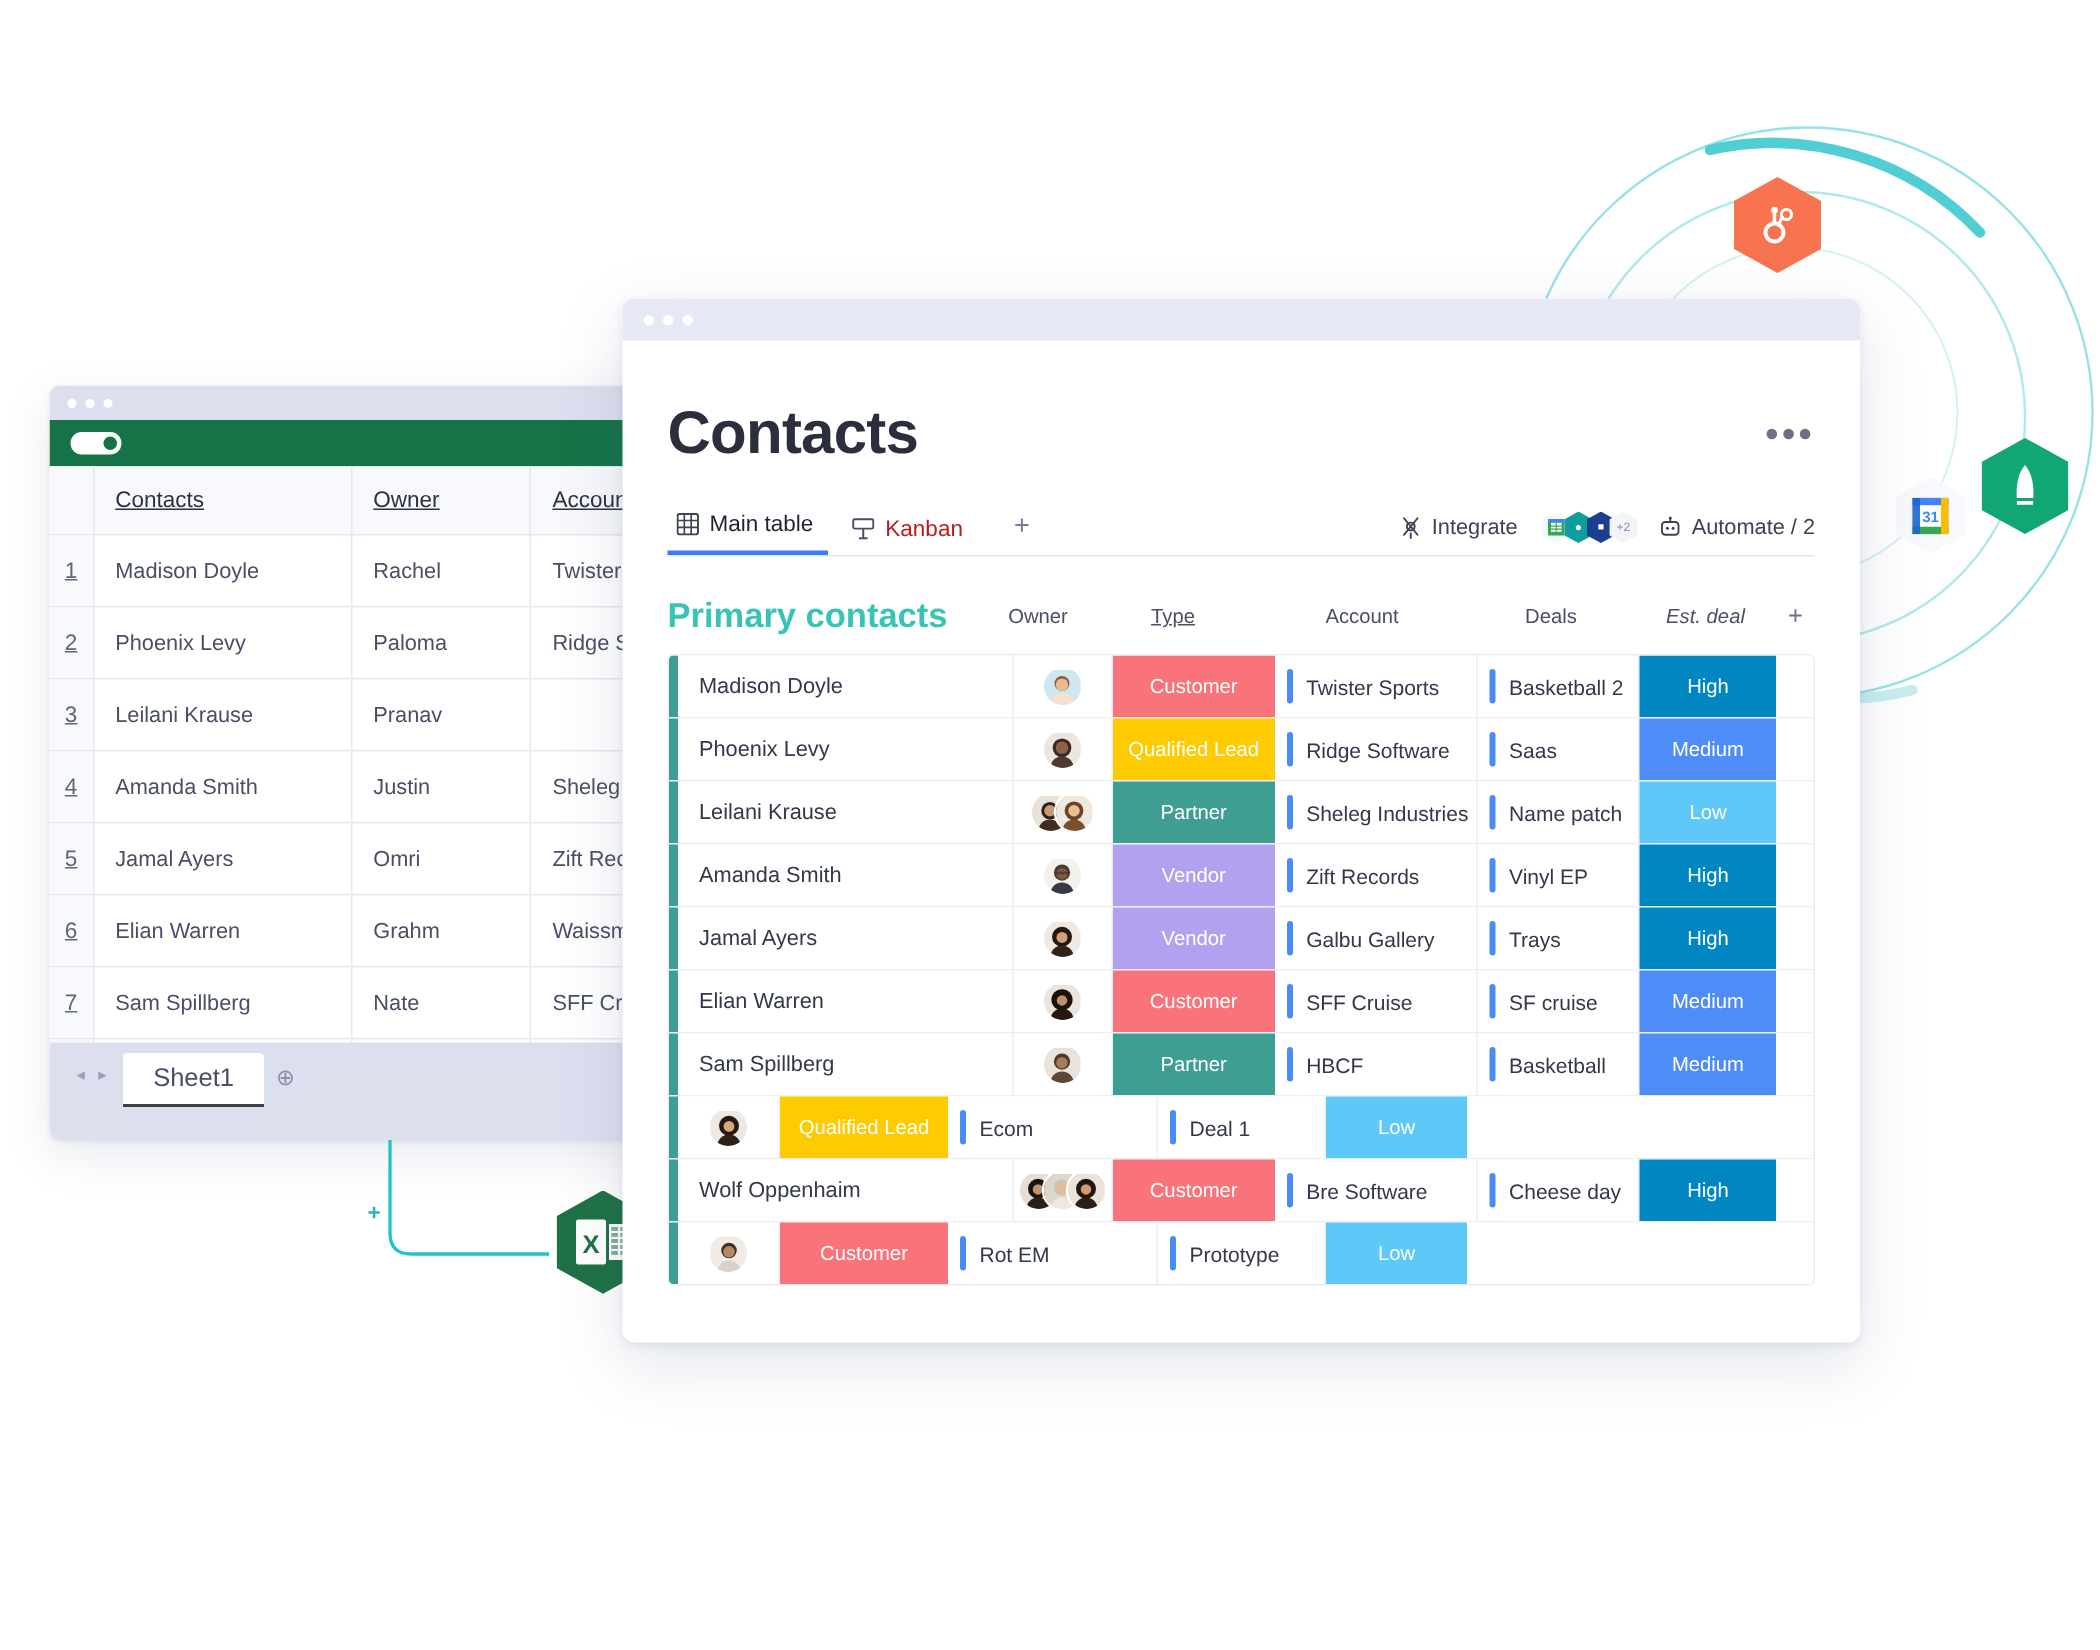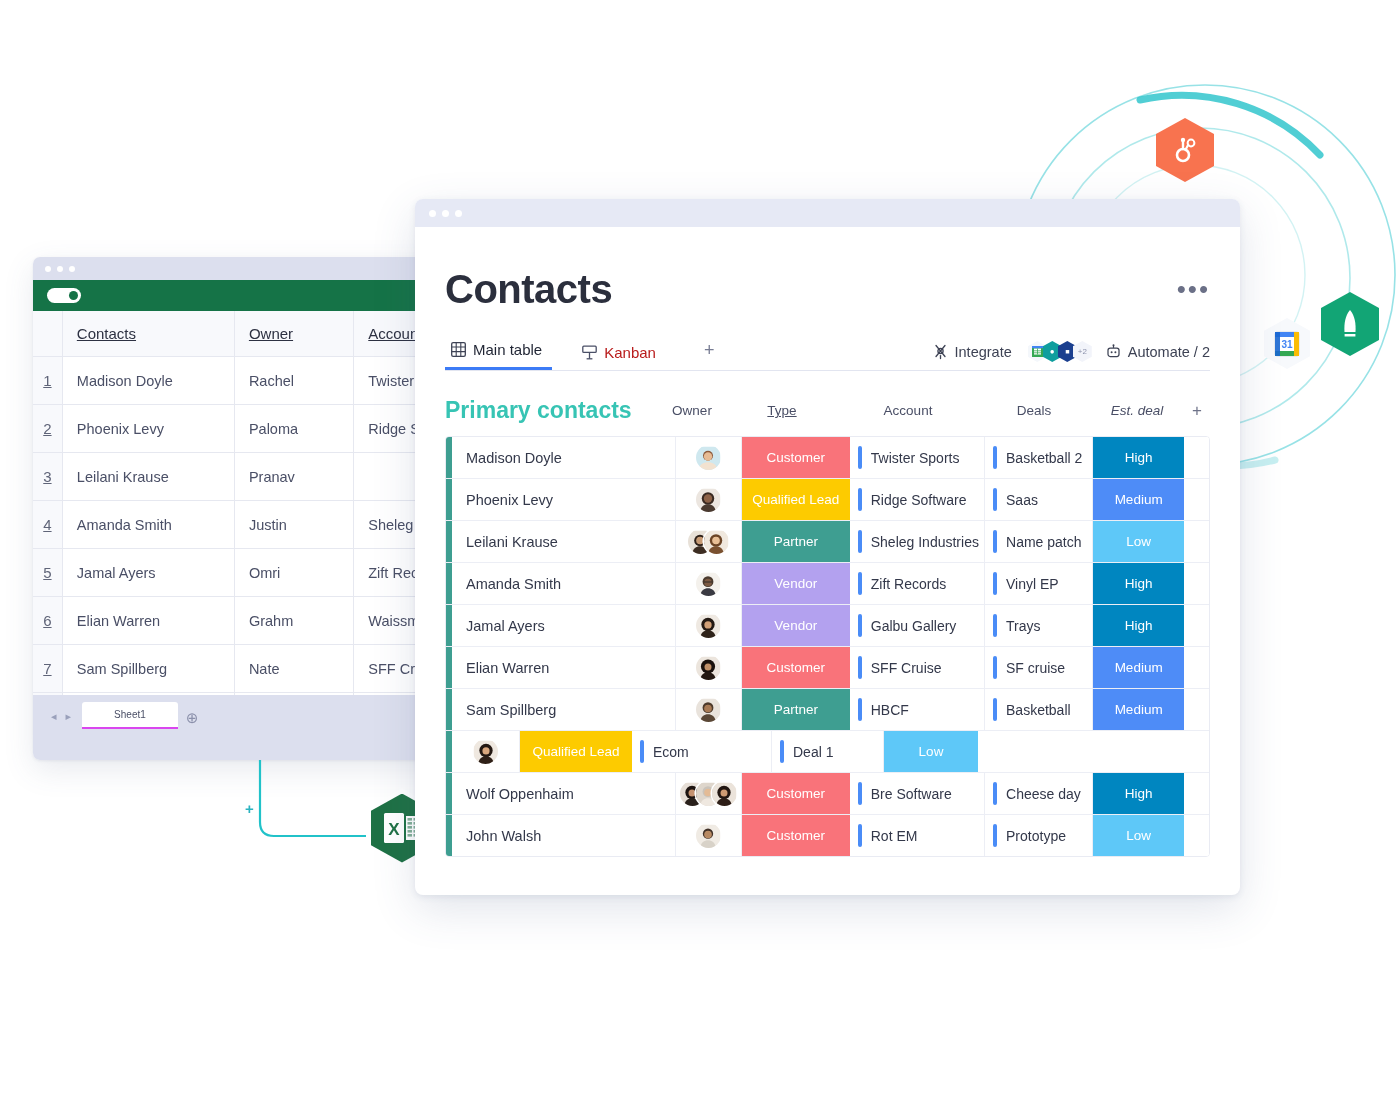--- a/index.html
+++ b/index.html
@@ -36,22 +36,22 @@
   .c-num u{text-decoration:underline;}
   .c-name{width:173px;}
   .c-own{width:120px;}
   .c-acc{width:170px;}
   .c-extra{width:70px;border-right:none;}
   .srow.head .scell{color:#2d3142;font-size:15px;}
   .srow.head .scell span{text-decoration:underline;}
   .sheet-footer{position:absolute;left:0;bottom:0;width:100%;height:60px;background:#dcdfee;
                 display:flex;align-items:flex-start;padding-top:5px;gap:8px;padding-left:18px;}
   .sheet-arrows{font-size:11px;color:#9aa0bb;letter-spacing:3px;padding-top:10px;}
-  .sheet-tab{background:#fff;border-bottom:2px solid #d946ef;padding:7px 32px;border-radius:3px 3px 0 0;
-             font-size:10px;color:#4a4f66;margin-top:2px;}
+  .sheet-tab{background:#fff;border-bottom:2px solid #404040;padding:7px 20px;border-radius:3px 3px 0 0;
+             font-size:17px;color:#4a4f66;margin-top:2px;}
   .sheet-plus{color:#8b90ab;font-size:15px;padding-top:9px;}
 
   
   .connector{position:absolute;left:225px;top:760px;width:230px;height:140px;pointer-events:none;}
   .spark{position:absolute;left:245px;top:800px;color:#2bb3c0;font-size:15px;font-weight:700;}
 
   
   .board-win{
     position:absolute;left:415px;top:199px;width:825px;height:696px;
     background:#ffffff;border-radius:8px;overflow:hidden;
@@ -59,21 +59,21 @@
   }
   .board-titlebar{height:28px;background:#e6e9f5;display:flex;align-items:center;padding-left:14px;gap:6px;}
   .board-titlebar .dot{background:#ffffff;width:7px;height:7px;}
   .board-body{padding:0 30px;}
   .board-headrow{display:flex;align-items:flex-start;justify-content:space-between;padding-top:42px;}
   .board-title{font-size:40px;font-weight:700;color:#2b2f3d;letter-spacing:-.5px;line-height:1;}
   .kebab{color:#6b7087;font-size:26px;letter-spacing:2px;line-height:.5;padding-top:14px;}
 
   .tabs-row{display:flex;align-items:flex-end;justify-content:space-between;margin-top:26px;
             border-bottom:1px solid #e2e5f0;}
-  .tabs-left{display:flex;align-items:flex-end;gap:24px;}
+  .tabs-left{display:flex;align-items:flex-end;gap:10px;}
   .tab{display:flex;align-items:center;gap:7px;padding:6px 10px 9px 6px;font-size:15px;color:#b91c1c;}
   .tab.active{color:#1f2433;border-bottom:3px solid #3c7bf6;}
   .tab-plus{font-size:18px;color:#777c93;padding:0 10px 9px 14px;}
   .tabs-right{display:flex;align-items:center;gap:14px;padding-bottom:8px;}
   .tr-item{display:flex;align-items:center;gap:7px;font-size:14.5px;color:#3d4254;}
   .int-icons{display:flex;align-items:center;margin-left:2px;}
   .hexi{width:19px;height:21px;margin-left:-4px;
         clip-path:polygon(50% 0%,100% 25%,100% 75%,50% 100%,0% 75%,0% 25%);
         display:flex;align-items:center;justify-content:center;font-size:8px;color:#fff;}
   .hexi.first{margin-left:0;}
@@ -651,21 +651,20 @@
           <div class="cdeal">
               <span class="mini-bar"></span>
               <span class="cell-txt">Cheese day</span>
             </div>
           <div class="cest" style="background:#0086c0">High</div>
           <div class="ctail"></div>
         </div>
 
         <div class="trow">
           <div class="cbar"></div>
-          <div class="cname">John Walsh</div>
           <div class="cown">
             <span class="av">
                 <svg class="face" viewBox="0 0 30 30">
                   <rect width="30" height="30" fill="#f0ebe4"></rect>
                   <circle cx="15" cy="11" r="6.2" fill="#403128"></circle>
                   <path d="M5 30c1-8 5-11 10-11s9 3 10 11z" fill="#d8d2c8"></path>
                   <circle cx="15" cy="12" r="4.6" fill="#b88a63"></circle>
                 </svg>
               </span>
           </div>

